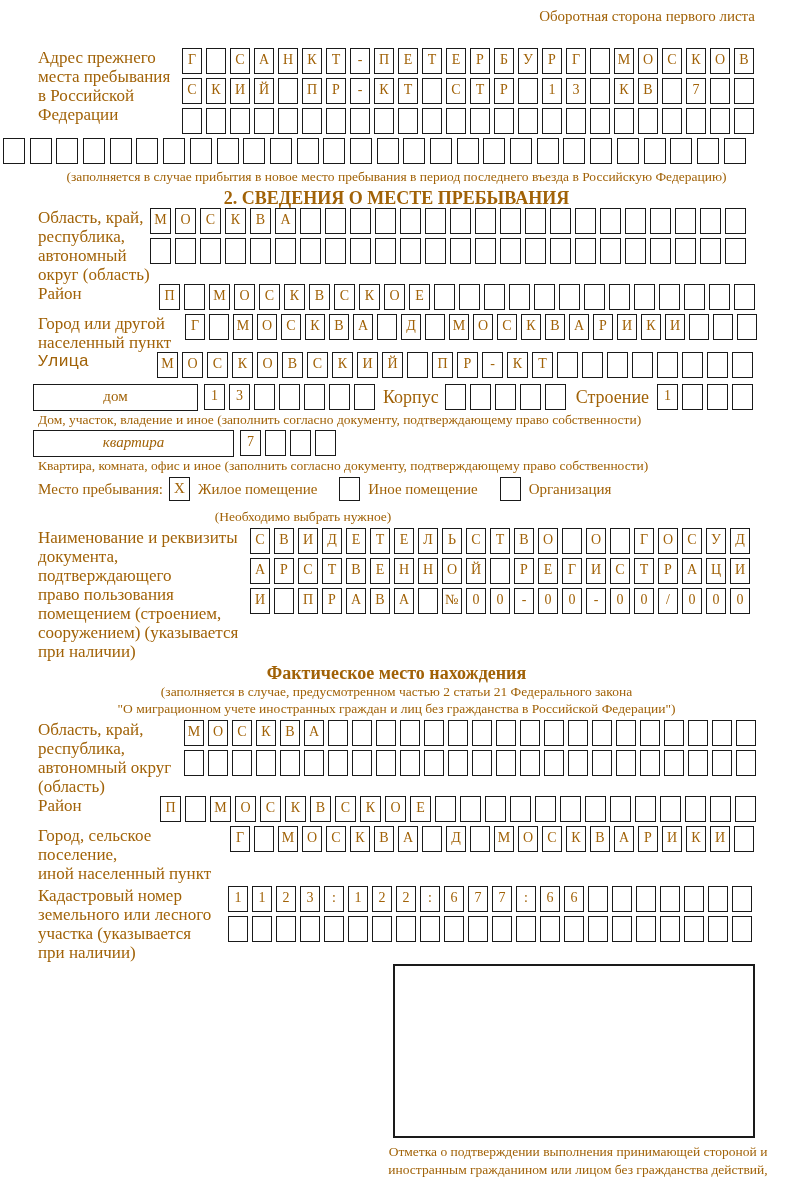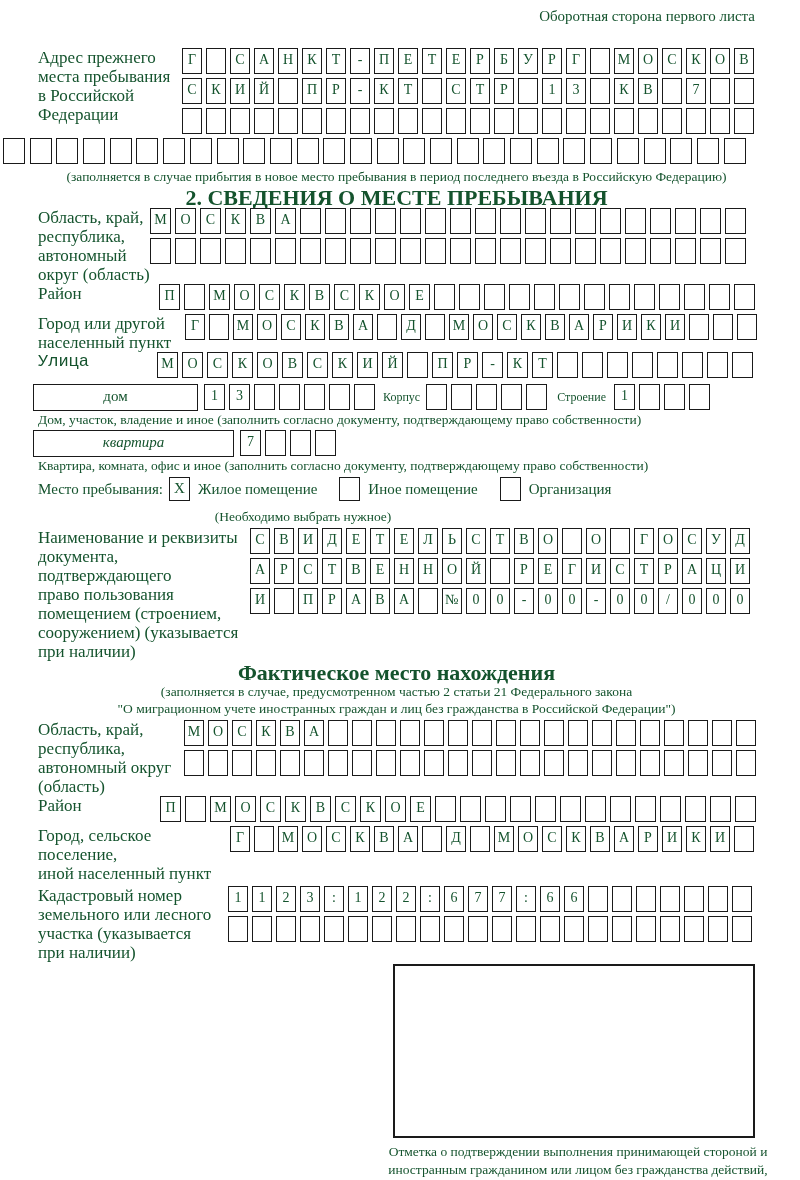--- a/index.html
+++ b/index.html
@@ -1,46 +1,46 @@
 <!DOCTYPE html>
 <html><head>
 <meta charset="utf-8">
 <style>
   html,body{margin:0;padding:0;background:#fff;}
   .page{
     width:800px;height:1180px;box-sizing:border-box;
     padding:8px 45px 0 38px;
     font-family:"Liberation Serif","DejaVu Serif",serif;
-    color:#14532d;background:#fff;overflow:hidden;position:relative;border-radius:27px;
+    color:#a16207;background:#fff;overflow:hidden;position:relative;border-radius:27px;
   }
   .header-note{text-align:right;font-size:15px;height:20px;}
   .label{font-size:17px;line-height:19px;white-space:pre-line;flex:0 0 auto;}
   .field{display:flex;align-items:flex-start;}
   .rows-col{display:flex;flex-direction:column;}
   .boxes{display:flex;flex-wrap:nowrap;margin-bottom:4px;height:26px;}
   .cell{
     display:inline-block;box-sizing:border-box;flex:0 0 auto;
     width:20px;height:26px;border:1.8px solid #1a1a1a;margin-right:4px;
     text-align:center;font-size:14px;line-height:22px;background:#fff;
   }
   .p25 .cell{width:21px;}
   .p26 .cell{width:22px;margin-right:4.7px;}
   .caption{font-size:13.5px;line-height:17px;}
   .caption.center{text-align:center;}
-  .sec-title{font-size:22px;font-weight:bold;text-align:center;line-height:20px;}
+  .sec-title{font-size:18px;font-weight:bold;text-align:center;line-height:20px;}
   .w144{width:144px;} .w112{width:112px;} .w121{width:121px;} .w147{width:147px;}
   .w119{width:119px;font-family:Liberation Mono, monospace;} .w212{width:212px;} .w146{width:146px;} .w122{width:122px;}
   .w192{width:192px;} .w190{width:190px;}
   .fullrow{margin-left:-35px;}
   .widebox{
     display:inline-block;box-sizing:border-box;height:27px;border:1.8px solid #1a1a1a;
     text-align:center;font-size:15px;line-height:23px;flex:0 0 auto;
   }
   .house-row,.apt-row{display:flex;align-items:flex-start;margin-left:-5px;margin-top:2px;height:27px;}
-  .inline-label{font-size:12px;line-height:27px;flex:0 0 auto;}
+  .inline-label{font-size:18px;line-height:27px;flex:0 0 auto;}
   .stay-row{display:flex;align-items:center;margin-top:3px;height:24px;font-size:15px;}
   .checkbox{
     display:inline-block;box-sizing:border-box;width:21px;height:24px;
     border:1.8px solid #1a1a1a;text-align:center;font-size:15px;line-height:20px;
     margin:0 8px 0 6px;flex:0 0 auto;
   }
   .opt-label{margin-right:16px;}
   .choose-note{width:330px;margin-left:100px;text-align:center;margin-top:7px;}
   .fact-note{text-align:center;}
   .stamp-box{width:362px;height:174px;border:2px solid #1a1a1a;margin-left:355px;margin-top:2px;box-sizing:border-box;}

